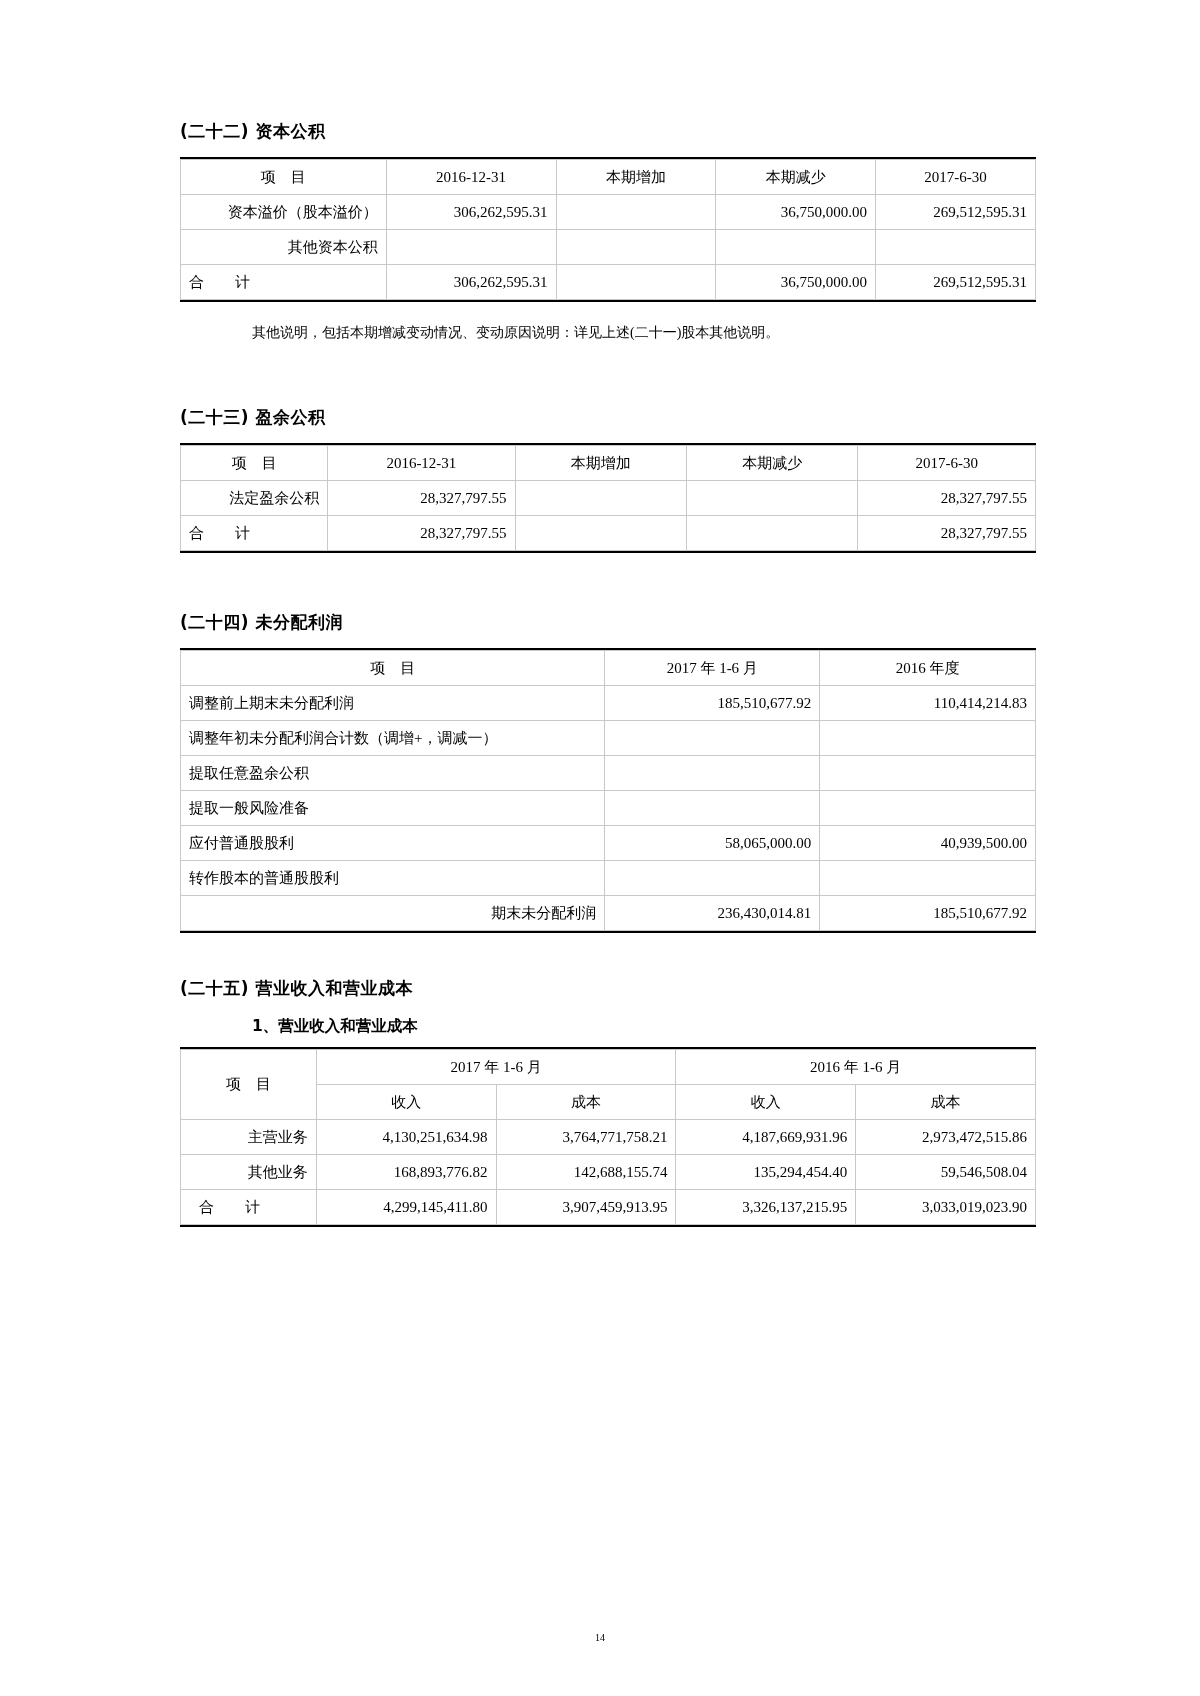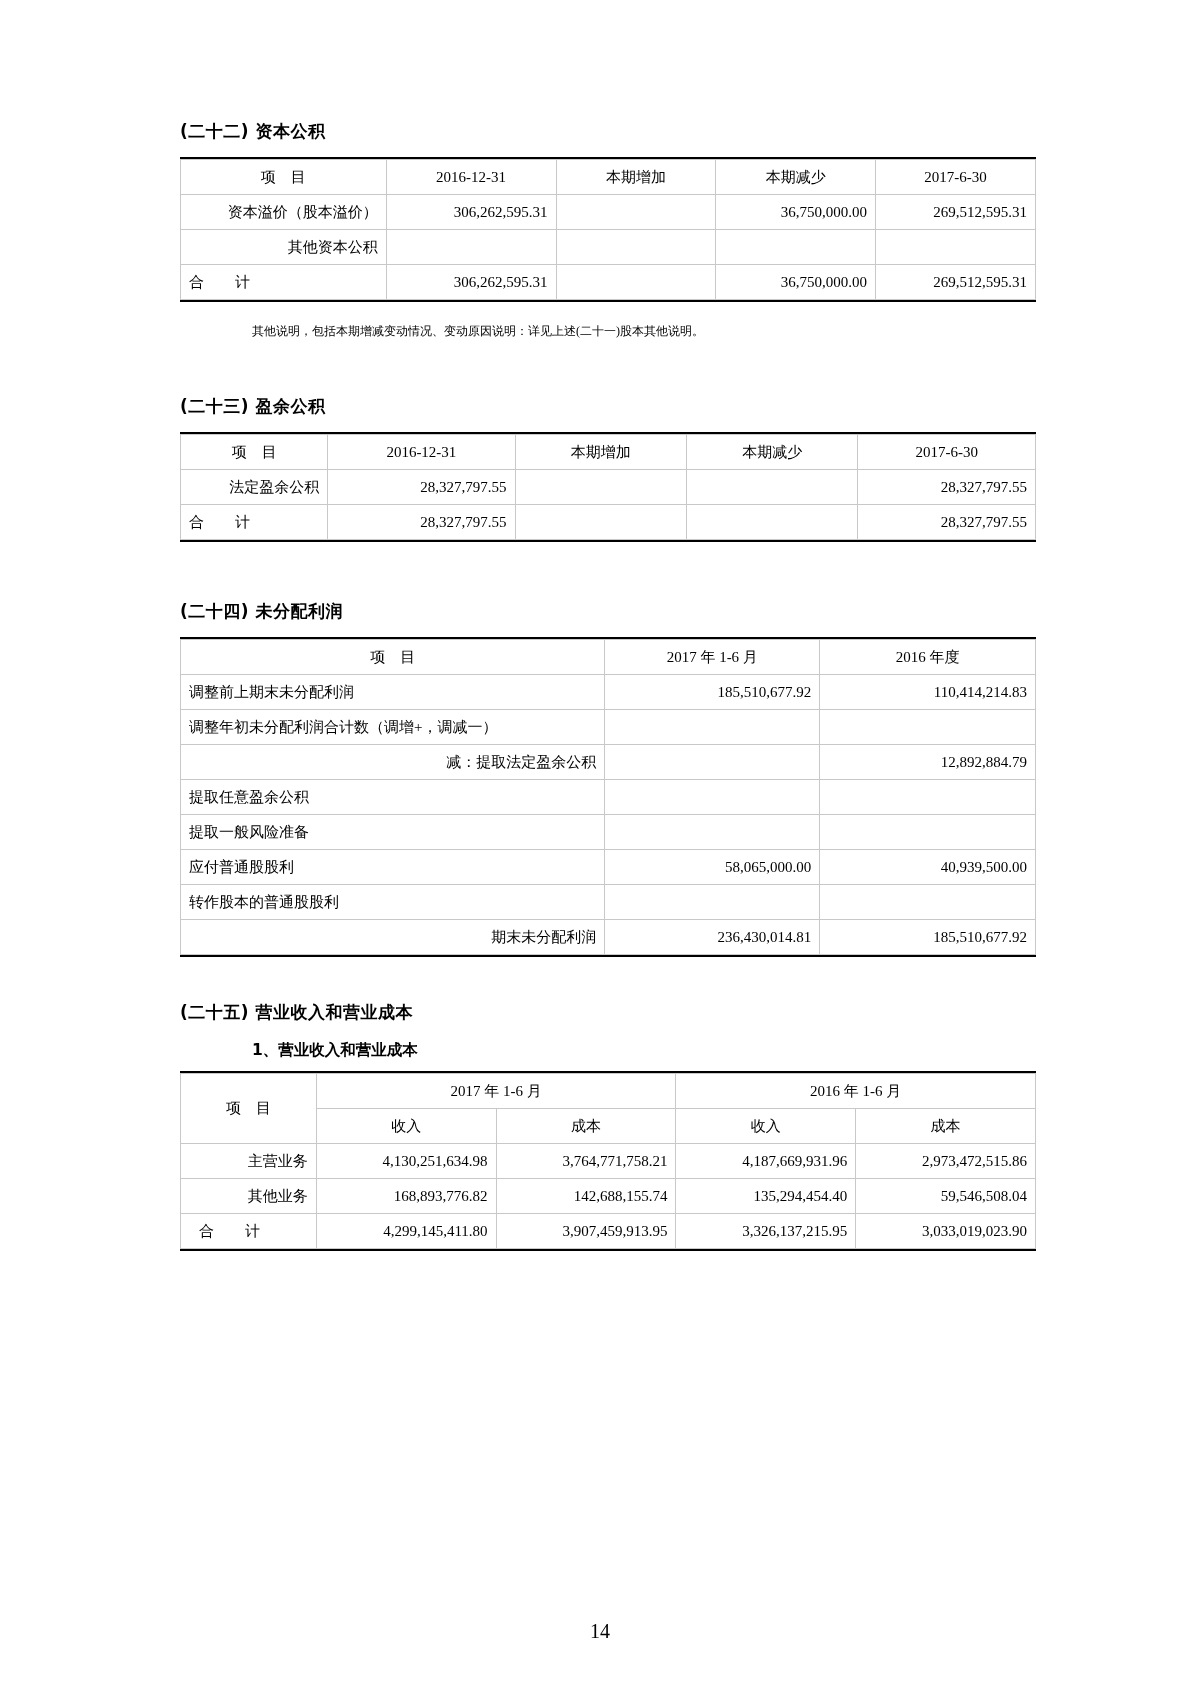--- a/index.html
+++ b/index.html
@@ -61,22 +61,22 @@
   .num { text-align: right; padding-right: 12px; }
   .ctr { text-align: center; }
   .lft { text-align: right; padding-left: 14px; }
   .indent1 { padding-left: 28px; }
   .indent2 { padding-left: 44px; }
   .spread {
     letter-spacing: 8px;
     padding-left: 28px;
   }
   .note {
-    font-size: 12px;
-    margin: 16px 0 0 72px;
+    font-size: 14px;
+    margin: 16px 0 8px 72px;
     line-height: 1.6;
   }
   
   #t-capital-reserve { width: 856px; margin-left: 64px; }
   #t-capital-reserve col.c0 { width: 206px; }
   #t-capital-reserve col.c1 { width: 170px; }
   #t-capital-reserve col.c2 { width: 160px; }
   #t-capital-reserve col.c3 { width: 160px; }
   #t-capital-reserve col.c4 { width: 160px; }
 
@@ -101,21 +101,21 @@
   #t-revenue col.c2 { width: 180px; }
   #t-revenue col.c3 { width: 180px; }
   #t-revenue col.c4 { width: 180px; }
 
   .pagenum {
     position: absolute;
     bottom: 53px;
     left: 0;
     width: 1200px;
     text-align: center;
-    font-size: 20px;
+    font-size: 10px;
     font-family: "Liberation Serif", "DejaVu Serif", serif;
   }
   .gap-lg { height: 54px; }
   .gap-md { height: 40px; }
 </style>
 </head>
 <body>
 
 <div class="page">
 
@@ -224,25 +224,20 @@
         </tr>
         <tr>
           <td class="indent1">调整前上期末未分配利润</td>
           <td class="num">185,510,677.92</td>
           <td class="num">110,414,214.83</td>
         </tr>
         <tr>
           <td class="indent1">调整年初未分配利润合计数（调增+，调减一）</td>
           <td class="num"></td>
           <td class="num"></td>
-        </tr>
-        <tr>
-          <td class="lft">减：提取法定盈余公积</td>
-          <td class="num"></td>
-          <td class="num">12,892,884.79</td>
         </tr>
         <tr>
           <td class="indent2">提取任意盈余公积</td>
           <td class="num"></td>
           <td class="num"></td>
         </tr>
         <tr>
           <td class="indent2">提取一般风险准备</td>
           <td class="num"></td>
           <td class="num"></td>

